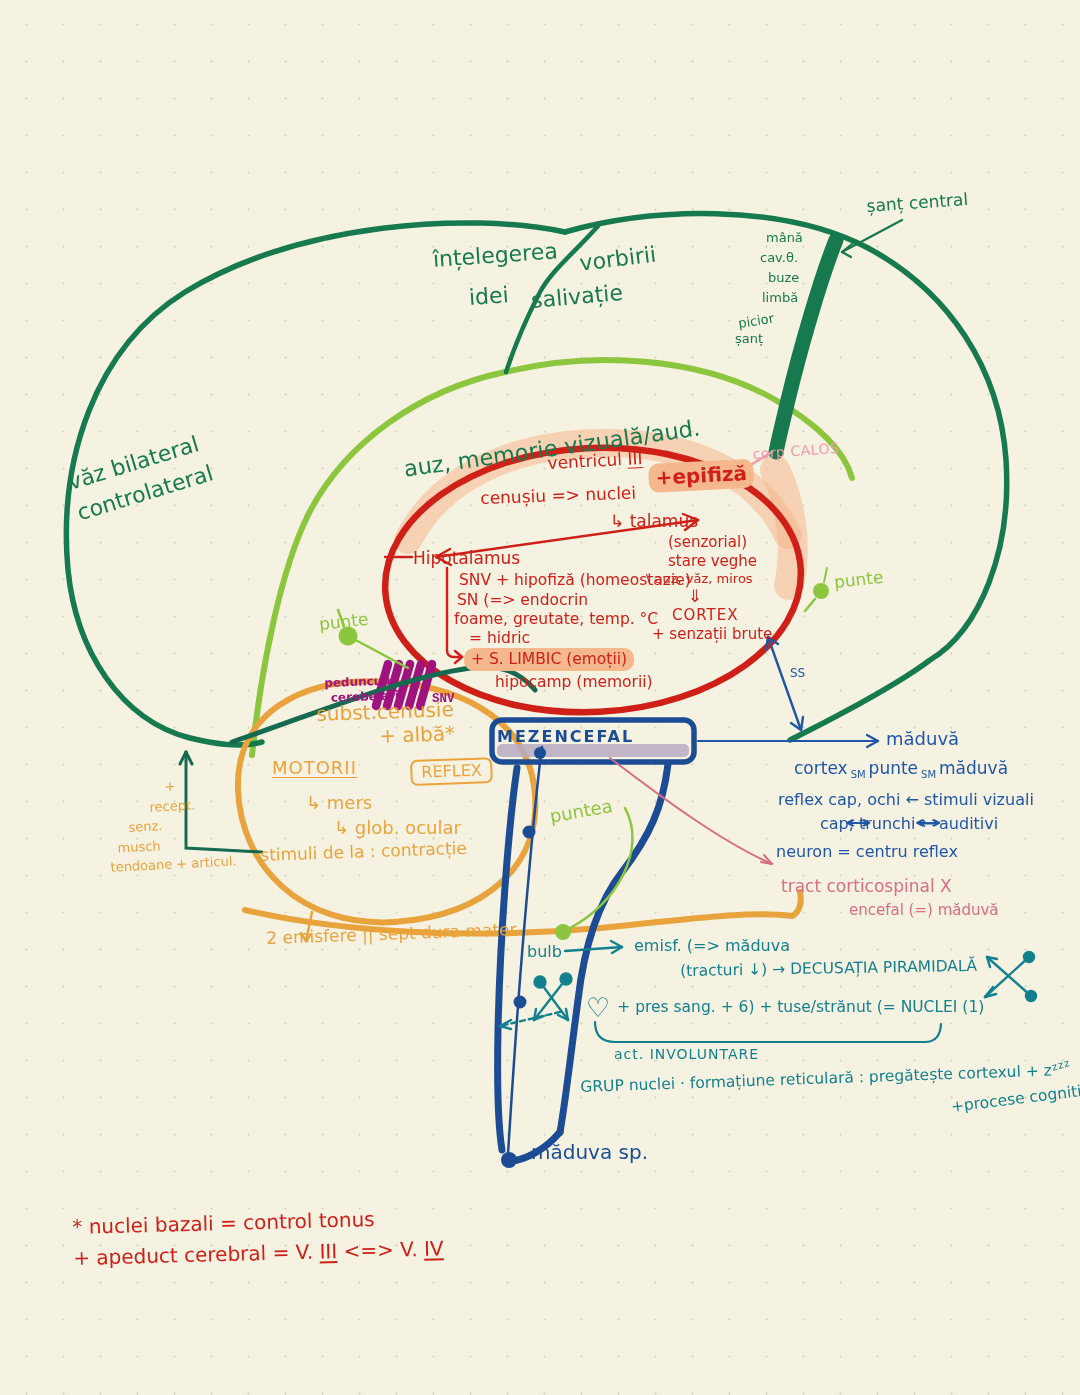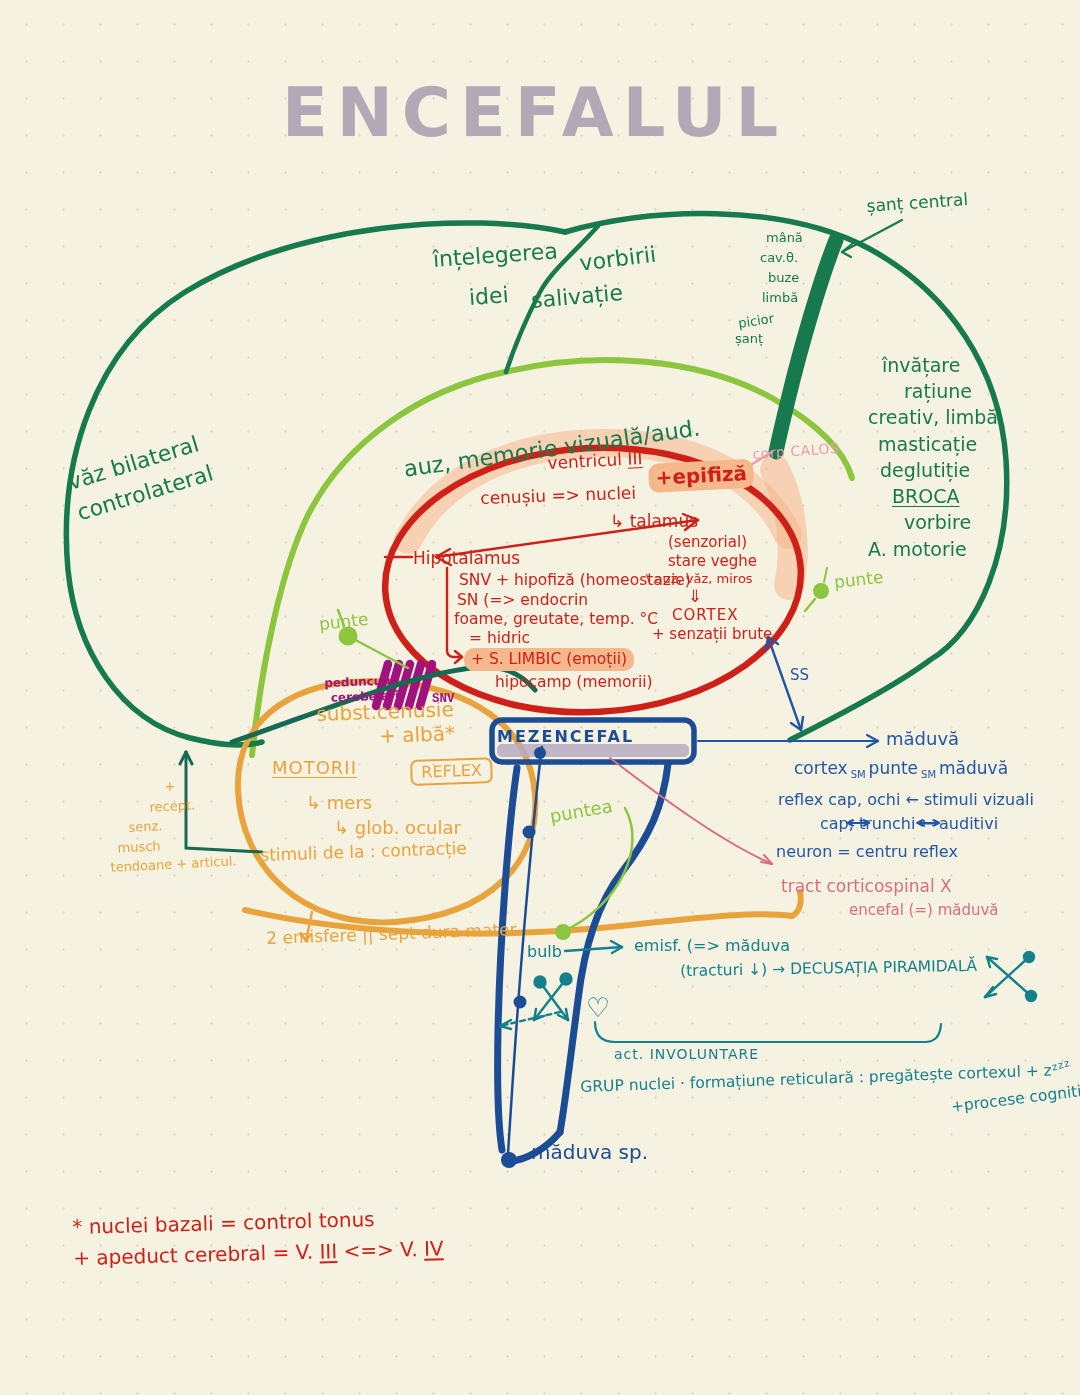--- a/index.html
+++ b/index.html
@@ -183,21 +183,20 @@
         <path d="M 985 997 L 996 994" fill="none"></path>
         <path d="M 985 997 L 993 987" fill="none"></path>
       <path d="M 1031 996 L 987 957" fill="none"></path>
         <path d="M 987 957 L 997 959" fill="none"></path>
         <path d="M 987 957 L 990 967" fill="none"></path>
     </g>
 
     <path d="M 595 1022 Q 595 1042 615 1042 L 925 1042 Q 940 1042 941 1024" stroke="var(--teal)" stroke-width="2.2" stroke-linecap="round"></path>
   </svg>
 
-  <div class="lbl title" style="left:282px;top:72px;">ENCEFALUL</div>
 
   <div class="lbl dkgreen" style="left:866px;top:196px;font-size:17px;transform:rotate(-4deg);">șanț central</div>
 
   <div class="lbl dkgreen" style="left:733px;top:228px;font-size:13px;line-height:1.55;">
     <div style="margin-left:33px;">mână</div>
     <div style="margin-left:27px;">cav.θ.</div>
     <div style="margin-left:35px;">buze</div>
     <div style="margin-left:29px;">limbă</div>
     <div style="margin-left:5px;transform:rotate(-9deg);">picior</div>
     <div style="margin-left:2px;">șanț</div>
@@ -206,30 +205,20 @@
   <div class="lbl dkgreen" style="left:432px;top:246px;font-size:22px;transform:rotate(-4deg);">înțelegerea</div>
   <div class="lbl dkgreen" style="left:578px;top:250px;font-size:22px;transform:rotate(-7deg);">vorbirii</div>
   <div class="lbl dkgreen" style="left:468px;top:284px;font-size:22px;transform:rotate(-4deg);">idei</div>
   <div class="lbl dkgreen" style="left:530px;top:287px;font-size:22px;transform:rotate(-5deg);">salivație</div>
 
   <div class="lbl dkgreen" style="left:64px;top:468px;font-size:22px;transform:rotate(-17deg);line-height:1.45;">
     <div>văz bilateral</div>
     <div>controlateral</div>
   </div>
 
-  <div class="lbl dkgreen" style="left:868px;top:352px;font-size:19px;line-height:1.38;">
-    <div style="margin-left:14px;">învățare</div>
-    <div style="margin-left:36px;">rațiune</div>
-    <div>creativ, limbă</div>
-    <div style="margin-left:10px;">masticație</div>
-    <div style="margin-left:12px;">deglutiție</div>
-    <div class="u" style="margin-left:24px;">BROCA</div>
-    <div style="margin-left:36px;">vorbire</div>
-    <div>A. motorie</div>
-  </div>
 
   <div class="lbl dkgreen" style="left:402px;top:455px;font-size:22.5px;transform:rotate(-8deg);">auz, memorie vizuală/aud.</div>
 
   <div class="lbl pink" style="left:752px;top:446px;font-size:14px;letter-spacing:.5px;transform:rotate(-4deg);">corp CALOS</div>
   <div class="lbl ltgreen" style="left:318px;top:614px;font-size:17px;transform:rotate(-6deg);">punte</div>
   <div class="lbl ltgreen" style="left:833px;top:572px;font-size:17px;transform:rotate(-6deg);">punte</div>
 
   <div class="lbl red" style="left:547px;top:453px;font-size:17px;transform:rotate(-3deg);"><span>ventricul</span> <span class="u">III</span></div>
   <div class="lbl red" style="left:480px;top:488px;font-size:17px;transform:rotate(-2deg);">cenușiu =&gt; nuclei</div>
   <div class="lbl red hl" style="left:650px;top:466px;font-size:20px;font-weight:bold;transform:rotate(-3deg);">+epifiză</div>
@@ -270,21 +259,21 @@
     <div style="margin-left:42px;">recept.</div>
     <div style="margin-left:20px;">senz.</div>
     <div style="margin-left:8px;">musch</div>
     <div>tendoane + articul.</div>
   </div>
 
   <div class="lbl dkblue" style="left:497px;top:727px;width:192px;font-size:16px;font-weight:bold;letter-spacing:2px;white-space:normal;">MEZENCEFAL</div>
   <div class="lbl ltgreen" style="left:548px;top:806px;font-size:18px;transform:rotate(-10deg);">puntea</div>
   <div class="lbl teal" style="left:527px;top:942px;font-size:16px;">bulb</div>
   <div class="lbl dkblue" style="left:531px;top:1140px;font-size:20px;">măduva sp.</div>
-  <div class="lbl blue" style="left:790px;top:666px;font-size:15px;">SS</div>
+  <div class="lbl blue" style="left:790px;top:666px;font-size:12px;">SS</div>
 
   <div class="lbl blue" style="left:886px;top:728px;font-size:18px;">măduvă</div>
   <div class="lbl blue" style="left:794px;top:758px;font-size:17px;">
     <span>cortex</span><span class="smarrow">
         <i class="sm">SM</i>
         <b class="ar">↔</b>
       </span><span>punte</span><span class="smarrow">
         <i class="sm">SM</i>
         <b class="ar">↔</b>
       </span><span>măduvă</span>
@@ -292,20 +281,21 @@
   <div class="lbl blue" style="left:778px;top:790px;font-size:16px;">reflex cap, ochi ← stimuli vizuali</div>
   <div class="lbl blue" style="left:820px;top:814px;font-size:16px;">cap, trunchi ← auditivi</div>
   <div class="lbl blue" style="left:776px;top:842px;font-size:16px;">neuron = centru reflex</div>
   <div class="lbl rose" style="left:781px;top:861px;font-size:17px;">tract corticospinal X</div>
   <div class="lbl rose" style="left:849px;top:886px;font-size:15px;">encefal (=) măduvă</div>
 
   <div class="lbl teal" style="left:634px;top:936px;font-size:16px;">emisf. (=&gt; măduva</div>
   <div class="lbl teal" style="left:680px;top:962px;font-size:15.5px;transform:rotate(-1deg);">(tracturi ↓) → DECUSAȚIA PIRAMIDALĂ</div>
   <div class="lbl teal hrow" style="left:586px;top:994px;font-size:15.5px;">
     <span class="heartglyph">♡</span>
+    <span>+ pres sang. + 6) + tuse/strănut  (= NUCLEI (1)</span>
   </div>
   <div class="lbl teal" style="left:614px;top:1046px;font-size:14px;letter-spacing:1px;">act. INVOLUNTARE</div>
   <div class="lbl teal" style="left:580px;top:1076px;font-size:15.5px;transform:rotate(-2deg);">
     <span>GRUP nuclei · formațiune reticulară : pregătește cortexul + z</span><span class="sup">zzz</span>
   </div>
   <div class="lbl teal" style="left:950px;top:1098px;font-size:15.5px;transform:rotate(-7deg);">+procese cognitive</div>
 
   <div class="lbl red" style="left:72px;top:1212px;font-size:20px;line-height:1.55;transform:rotate(-1.5deg);">
     <div>* nuclei bazali = control tonus</div>
     <div><span>+ apeduct cerebral =  V. </span><span class="u">III</span><span> &lt;=&gt; V. </span><span class="u">IV</span></div>

